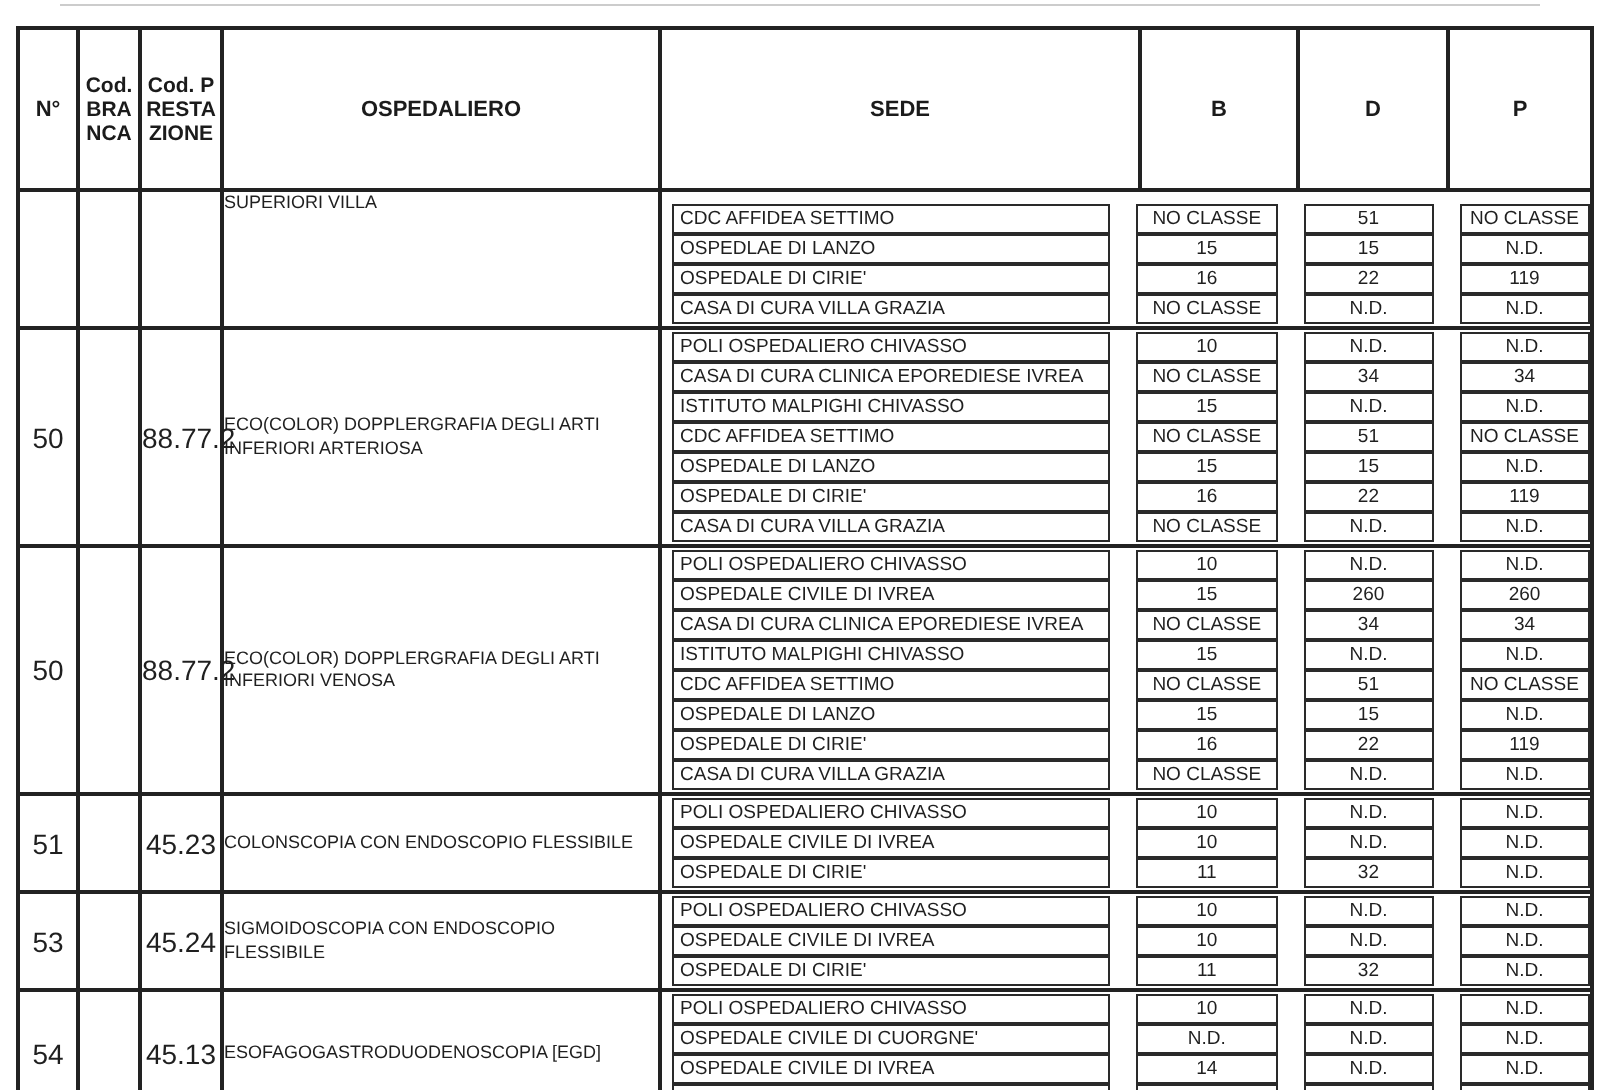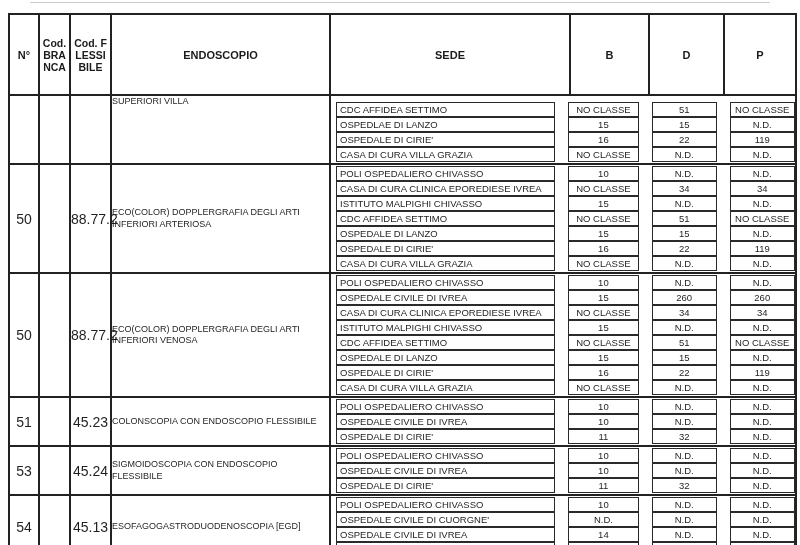--- a/index.html
+++ b/index.html
@@ -90,22 +90,22 @@
       <col style="width:219px">
         <col style="width:240px">
         <col style="width:79px">
       <col style="width:75px">
         <col style="width:72px">
     </colgroup>
     <thead>
       <tr>
         <th>N°</th>
         <th class="th-cod">Cod. BRANCA</th>
-        <th class="th-cod">Cod. FLESSIBILE</th>
-        <th>ENDOSCOPIO</th>
+        <th class="th-cod">Cod. PRESTAZIONE</th>
+        <th>OSPEDALIERO</th>
         <th>SEDE</th>
         <th>B</th>
         <th>D</th>
         <th>P</th>
       </tr>
     </thead>
     <tbody>
         <tr class="block-row">
           <td class="outer cell-num"></td>
           <td class="outer cell-branca"></td>

